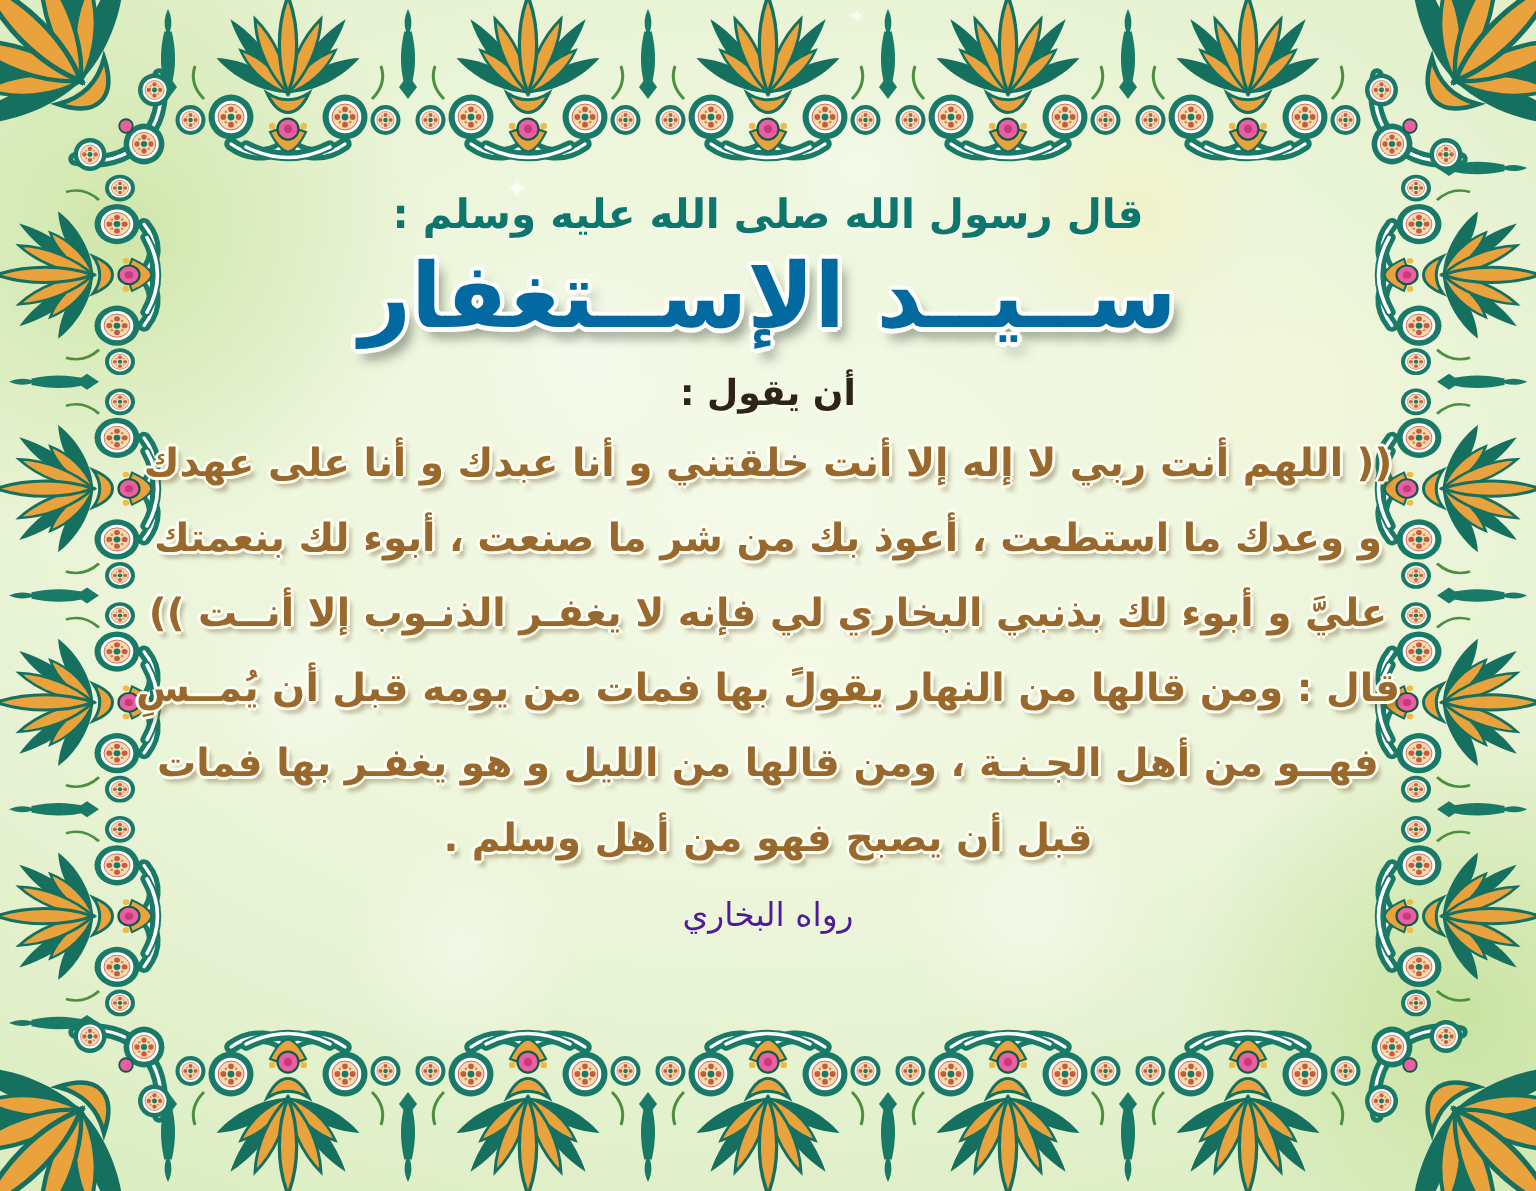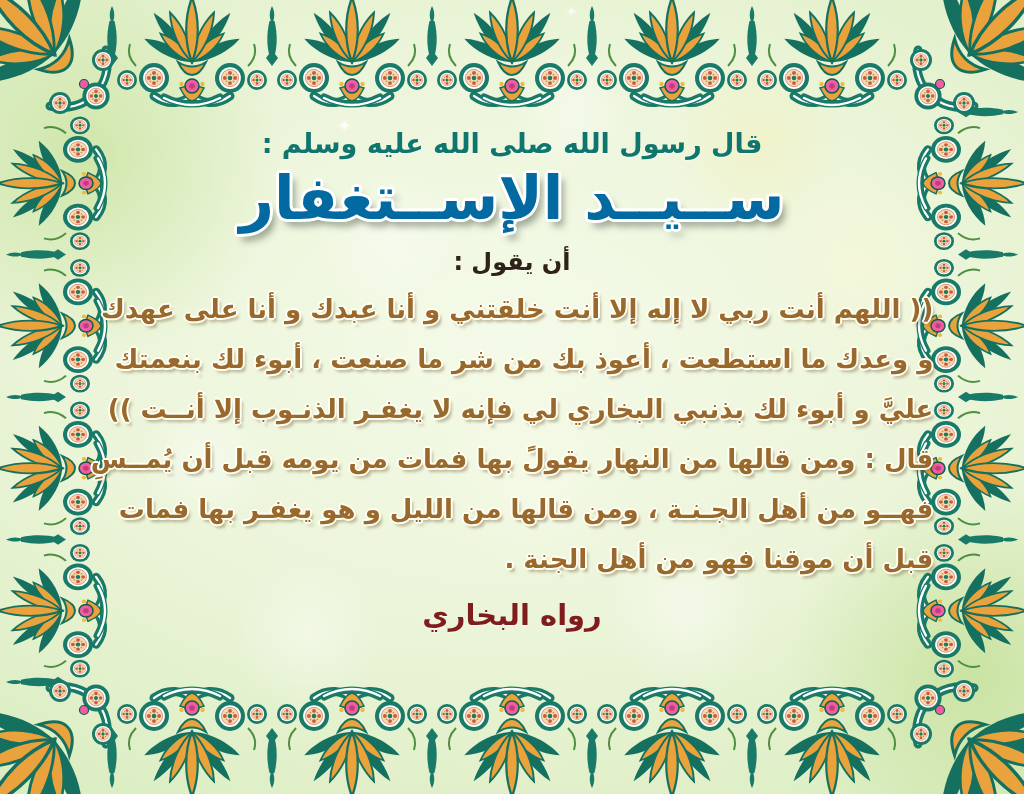--- a/index.html
+++ b/index.html
@@ -52,32 +52,32 @@
       -2px -2px 0 #fff, 2px -2px 0 #fff, -2px 2px 0 #fff, 2px 2px 0 #fff,
       5px 7px 7px rgba(70,80,70,.5);
   }
   .subtitle{
     margin-top:12px;
     font-size:24px;font-weight:bold;color:#2e2317;
     text-shadow:0 1px 0 rgba(255,255,255,.55);
   }
   .dua{
     margin-top:8px;
-    font-weight:bold;color:#99682c;text-align:right;
+    font-weight:bold;color:#99682c;
   }
   .dua .line{
     font-size:26px;line-height:50px;white-space:nowrap;
     text-shadow:
       -2px 0 0 #fffef2, 2px 0 0 #fffef2, 0 -2px 0 #fffef2, 0 2px 0 #fffef2,
       -1px -1px 0 #fffef2, 1px -1px 0 #fffef2, -1px 1px 0 #fffef2, 1px 1px 0 #fffef2,
       3px 4px 3px rgba(110,85,40,.40);
   }
   .narrator{
     margin-top:14px;
-    font-size:29px;font-weight:bold;color:#7f1d1d;
+    font-size:22px;font-weight:normal;color:#4c1d95;
     text-shadow:0 1px 0 rgba(255,255,255,.55);
   }
 </style>
 </head>
 <body>
 
 <div class="poster">
 
   <div class="bg"></div>
   <span class="sparkle s1">✦</span>
@@ -207,18 +207,18 @@
   <div class="content">
     <div class="intro">قال رسول الله صلى الله عليه وسلم :</div>
     <div class="title">ســيــد الإســتغفار</div>
     <div class="subtitle">أن يقول :</div>
     <div class="dua">
       <div class="line">(( اللهم أنت ربي لا إله إلا أنت خلقتني و أنا عبدك و أنا على عهدك</div>
       <div class="line">و وعدك ما استطعت ، أعوذ بك من شر ما صنعت ، أبوء لك بنعمتك</div>
       <div class="line">عليَّ و أبوء لك بذنبي البخاري لي فإنه لا يغفـر الذنـوب إلا أنــت ))</div>
       <div class="line">قال : ومن قالها من النهار يقولً بها فمات من يومه قبل أن يُمــسِ</div>
       <div class="line">فهــو من أهل الجـنـة ، ومن قالها من الليل و هو يغفـر بها فمات</div>
-      <div class="line">قبل أن موقنا فهو من أهل الجنة .</div>
+      <div class="line">قبل أن يصبح فهو من أهل وسلم .</div>
     </div>
     <div class="narrator">رواه البخاري</div>
   </div>
 
 </div>
 
 </body></html>

